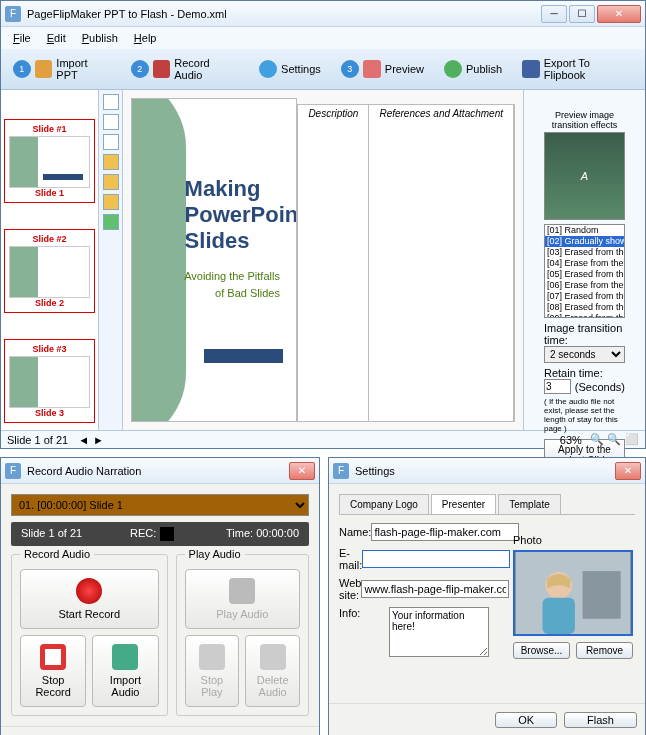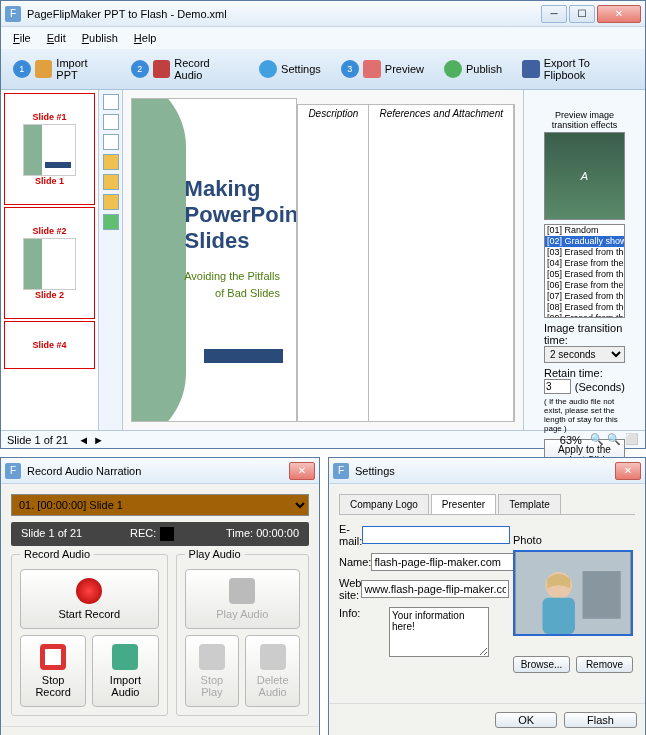--- a/index.html
+++ b/index.html
@@ -12,21 +12,21 @@
 .titlebar .wbtn.close{width:44px;background:linear-gradient(#f5c0bb,#e77a70);color:#fff;border-color:#c05a50;}
 .menubar{display:flex;padding:2px 4px;background:#f4f9fe;}
 .menubar span{padding:3px 8px;}
 .menubar span u{text-decoration:underline;}
 .toolbar{background:linear-gradient(#e8f2fb,#d0e2f3);padding:6px 6px;display:flex;gap:8px;border-bottom:1px solid #a8c2dc;}
 .tbtn{display:flex;align-items:center;gap:4px;padding:2px 6px;}
 .tbtn .num{width:18px;height:18px;border-radius:9px;background:#3a8bd8;color:#fff;display:flex;align-items:center;justify-content:center;font-size:9px;}
 .tbtn .ico{width:18px;height:18px;background:#d88a3a;border-radius:3px;}
 .main-body{display:flex;height:340px;}
 .thumbs{width:98px;border-right:1px solid #b5c8dc;overflow:hidden;background:#fff;padding:3px;}
-.thumb{border:1px solid #c00;margin-bottom:2px;padding:18px;}
+.thumb{border:1px solid #c00;margin-bottom:2px;padding:4px;margin-top:26px;}
 .thumb.red{border-color:#d00;}
 .thumb .ttl{color:#c00;font-size:9px;text-align:center;font-weight:bold;}
 .thumb .prev{height:52px;background:#fff;border:1px solid #ccc;margin-top:2px;position:relative;overflow:hidden;}
 .thumb .prev .grn{position:absolute;left:0;top:0;width:35%;height:100%;background:#88b296;}
 .thumb .prev .bl{position:absolute;right:8%;bottom:14%;width:50%;height:6px;background:#2a4a7a;}
 .toolcol{width:24px;background:#eef5fc;border-right:1px solid #b5c8dc;display:flex;flex-direction:column;align-items:center;gap:4px;padding:4px 0;}
 .toolcol div{width:16px;height:16px;border:1px solid #8ab;background:#fff;}
 .center{flex:1;display:flex;flex-direction:row;padding:8px;background:#f8f8f8;}
 .slide{flex:1;background:#fff;border:1px solid #bbb;position:relative;overflow:hidden;}
 .slide .grnshape{position:absolute;left:-12%;top:-8%;width:45%;height:116%;background:#89b397;border-radius:0 110px 110px 0;}
@@ -63,21 +63,21 @@
 .okrow button{padding:1px 22px;border:1px solid #888;background:linear-gradient(#fff,#e0e8f0);border-radius:3px;margin-left:4px;}
 .stabs{display:flex;border-bottom:1px solid #bbb;margin-bottom:8px;}
 .stabs span{padding:4px 10px;border:1px solid #bbb;border-bottom:none;background:#eee;margin-right:2px;font-size:10px;}
 .stabs span.on{background:#fff;}
 .frow{display:flex;align-items:center;margin-bottom:6px;}
 .frow label{width:50px;}
 .frow input{flex:1;border:1px solid #888;padding:2px;}
 .photo{position:absolute;right:12px;top:76px;width:120px;}
 .photo .pbox{border:2px solid #2a6ad0;height:86px;background:#888;margin-top:4px;display:flex;align-items:center;justify-content:center;overflow:hidden;}
 .photo .pbox svg{width:100%;height:100%;}
-.photo .pbtns{display:flex;gap:6px;margin-top:20px;}
+.photo .pbtns{display:flex;gap:6px;margin-top:6px;}
 .photo .pbtns button{flex:1;padding:2px 4px;border:1px solid #888;background:linear-gradient(#fff,#e0e8f0);border-radius:3px;font-size:10px;}
 .retain{display:flex;align-items:center;gap:4px;}
 .retain input{width:40px;}
 </style>
 </head>
 <body>
 
 <div class="window">
   <div class="titlebar">
     <div class="ticon">F</div>
@@ -130,20 +130,27 @@
             <div class="bl"></div>
           </div>
           <div class="ttl">Slide 1</div>
         </div>
       <div class="thumb red">
           <div class="ttl">Slide #2</div>
           <div class="prev">
             <div class="grn"></div>
           </div>
           <div class="ttl">Slide 2</div>
+        </div>
+      <div class="thumb red">
+          <div class="ttl">Slide #3</div>
+          <div class="prev">
+            <div class="grn"></div>
+          </div>
+          <div class="ttl">Slide 3</div>
         </div>
       <div class="thumb red">
           <div class="ttl">Slide #4</div>
         </div>
     </div>
     <div class="toolcol">
       <div></div>
       <div></div>
       <div></div>
       <div style="background:#f0c050"></div>
@@ -251,26 +258,26 @@
     <div class="wbtn close" style="width:26px">✕</div>
   </div>
   <div class="body" style="padding-bottom:40px">
     <div class="stabs">
       <span>Company Logo</span>
       <span class="on">Presenter</span>
       <span>Template</span>
     </div>
     <div style="width:150px">
     <div class="frow">
+            <label>Name:</label>
+            <input value="flash-page-flip-maker.com" style="">
+          </div>
+    <div class="frow">
             <label>E-mail:</label>
             <input style="border-color: rgb(42, 106, 208);" value="">
-          </div>
-    <div class="frow">
-            <label>Name:</label>
-            <input value="flash-page-flip-maker.com" style="">
           </div>
     <div class="frow">
             <label>Web site:</label>
             <input value="www.flash-page-flip-maker.com" style="">
           </div>
     <div class="frow" style="align-items:flex-start">
             <label>Info:</label>
             <textarea style="flex: 1 1 0%; height: 50px; border: 1px solid rgb(136, 136, 136); font-size: 10px; padding: 2px;">Your information here!</textarea>
           </div>
     </div>

